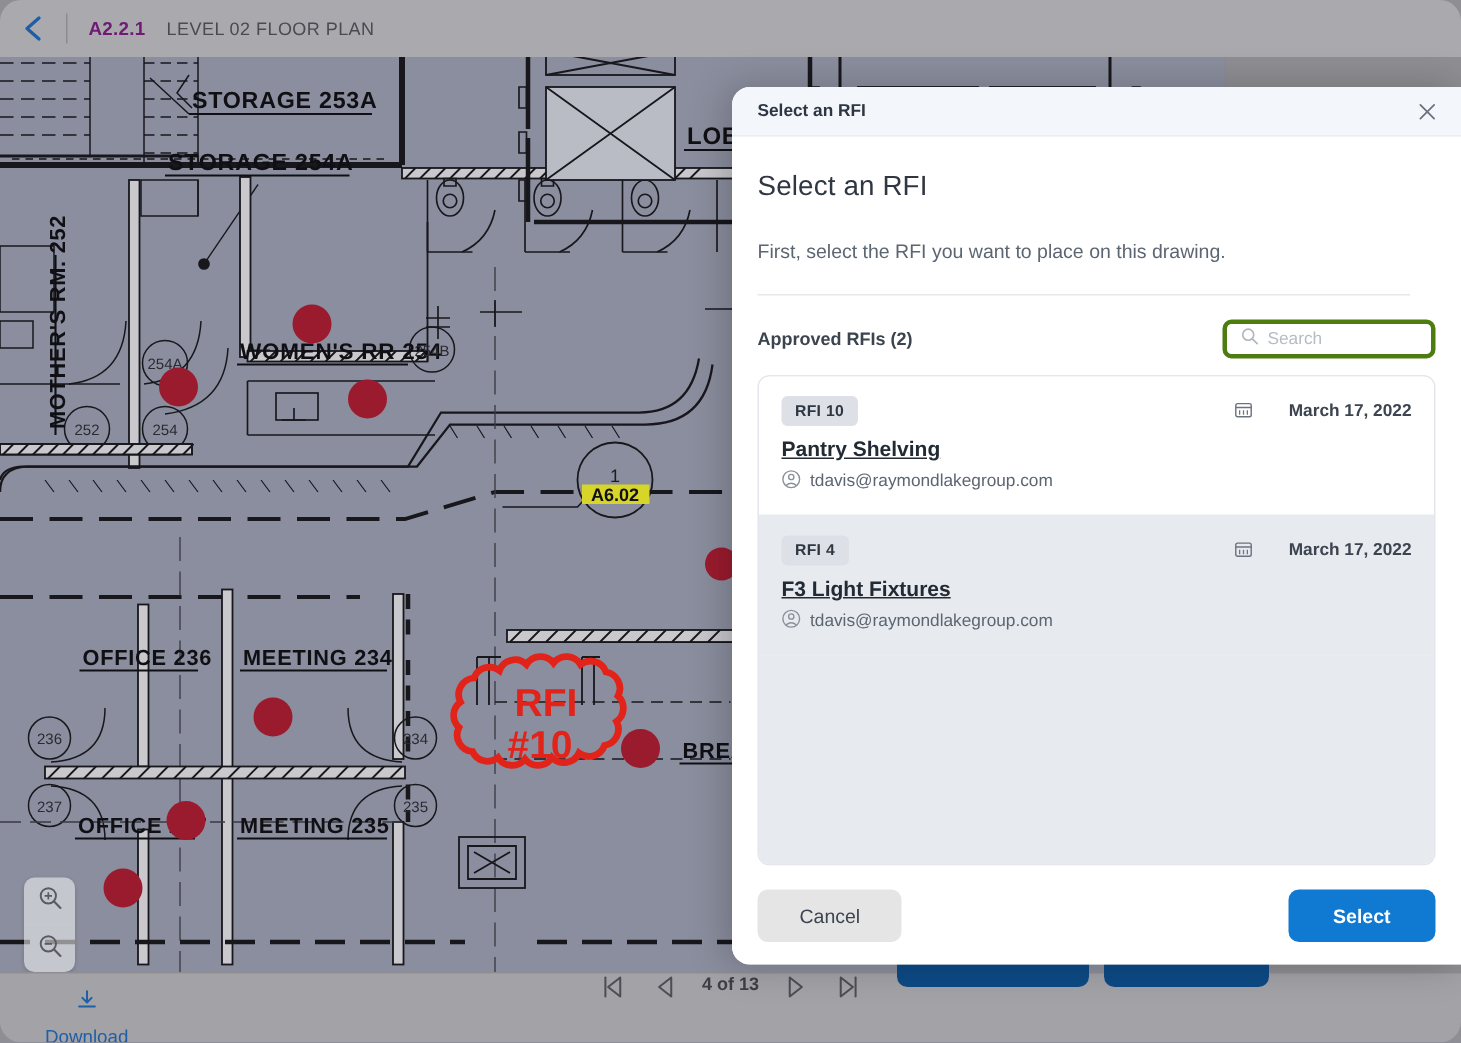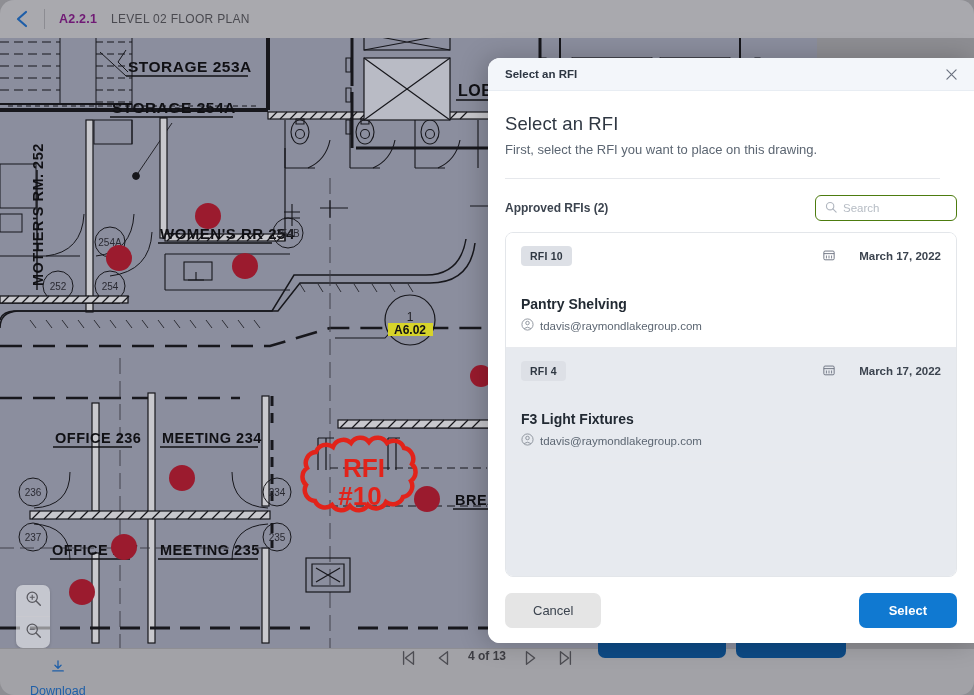--- a/index.html
+++ b/index.html
@@ -121,33 +121,33 @@
     width: 22px; height: 22px; display: flex; align-items: center;
     justify-content: center; cursor: pointer; color: #6b7280;
     font-size: 15px; line-height: 1;
   }
   .modal-body { padding: 22px 34px 0 17px; flex: 0 0 auto; }
   .modal-title {
     font-size: 18.5px; color: #2f3742; font-weight: normal;
     letter-spacing: 0.1px; padding-left: 0;
   }
   .modal-sub {
-    font-size: 13px; color: #5c6672; margin-top: 7px;
+    font-size: 13px; color: #5c6672; margin-top: 25px;
   }
   .modal-rule {
     height: 1px; background: #e6e8ec; margin: 21px 0 0 0;
   }
   .list-head {
     display: flex; align-items: center; justify-content: space-between;
     padding: 16px 17px 11px 17px;
     flex: 0 0 auto;
   }
   .list-head-label { font-size: 12px; font-weight: bold; color: #3c444f; }
   .search-box {
-    width: 142px; height: 26px; border: 1px solid #4d7c0f; border-radius: 6px;
+    width: 142px; height: 26px; border: 3px solid #4d7c0f; border-radius: 6px;
     display: flex; align-items: center; gap: 6px; padding: 0 9px;
     background: #fff;
   }
   .search-box input {
     border: 0; outline: 0; font-size: 11.5px; color: #3c444f;
     font-family: "Liberation Sans", sans-serif; width: 100%; background: transparent;
   }
   .search-box input::placeholder { color: #b6bcc4; }
 
   .rfi-list {
@@ -166,21 +166,21 @@
   .rfi-badge {
     display: inline-block; background: #dde0e6; color: #2f3742;
     font-size: 10.5px; font-weight: bold; padding: 4px 9px; border-radius: 4px;
     letter-spacing: 0.2px;
   }
   .rfi-date {
     display: flex; align-items: center; gap: 24px;
     font-size: 11.5px; font-weight: bold; color: #3c444f;
   }
   .rfi-name {
-    font-size: 14px; font-weight: bold; color: #222a33; margin-top: 30px;
+    font-size: 14px; font-weight: bold; color: #222a33; margin-top: 7px; text-decoration: underline;
   }
   .rfi-owner {
     display: flex; align-items: center; gap: 6px;
     font-size: 11.5px; color: #5c6672; margin-top: 6px;
   }
   .rfi-list-filler { background: #e7eaef; height: 100%; }
 
   .modal-footer {
     flex: 0 0 auto; height: 66px;
     display: flex; align-items: center; justify-content: space-between;

